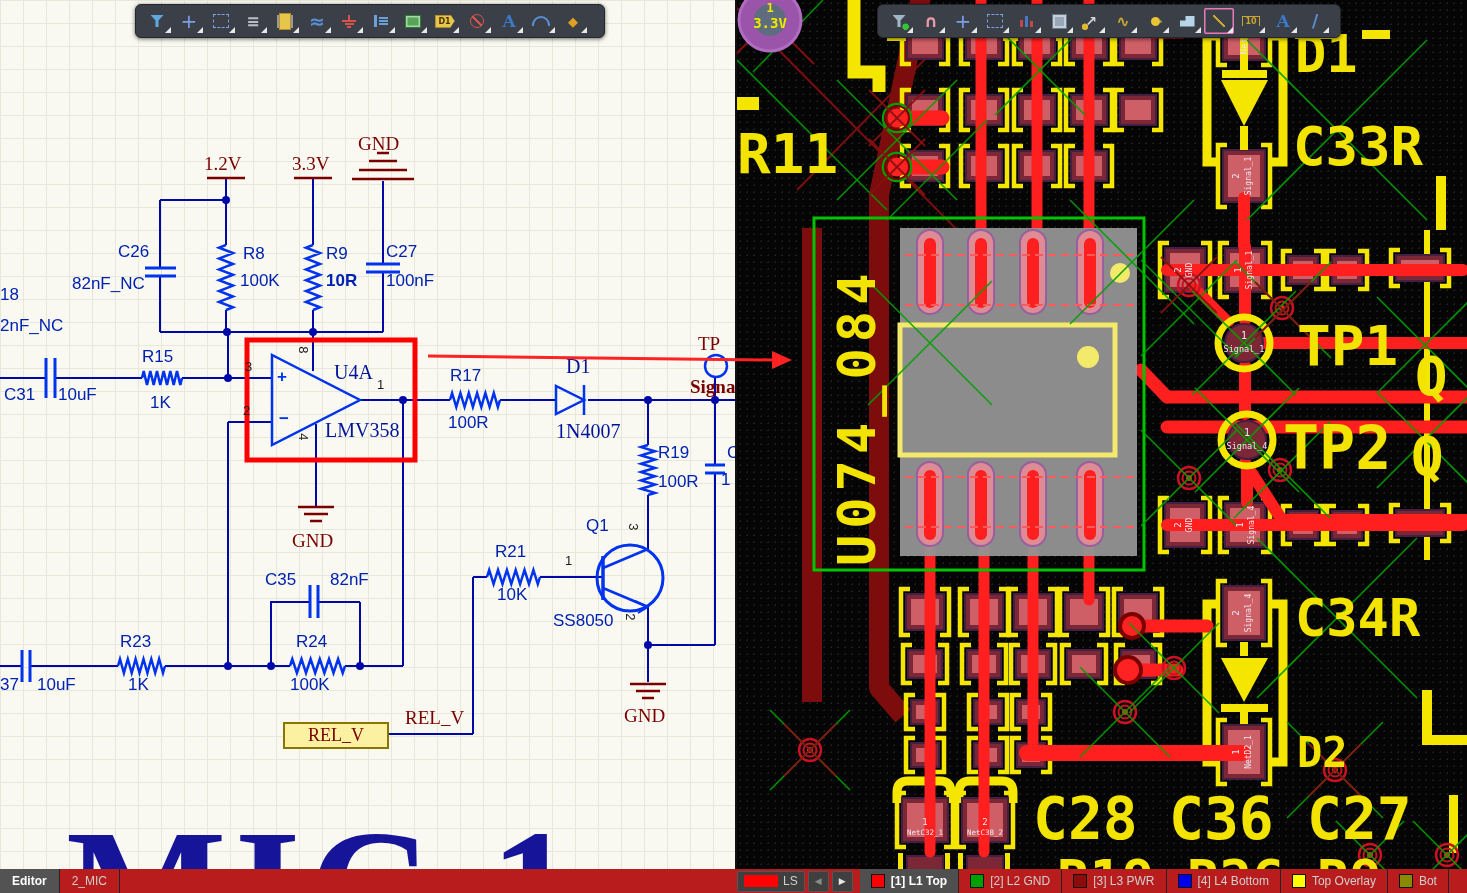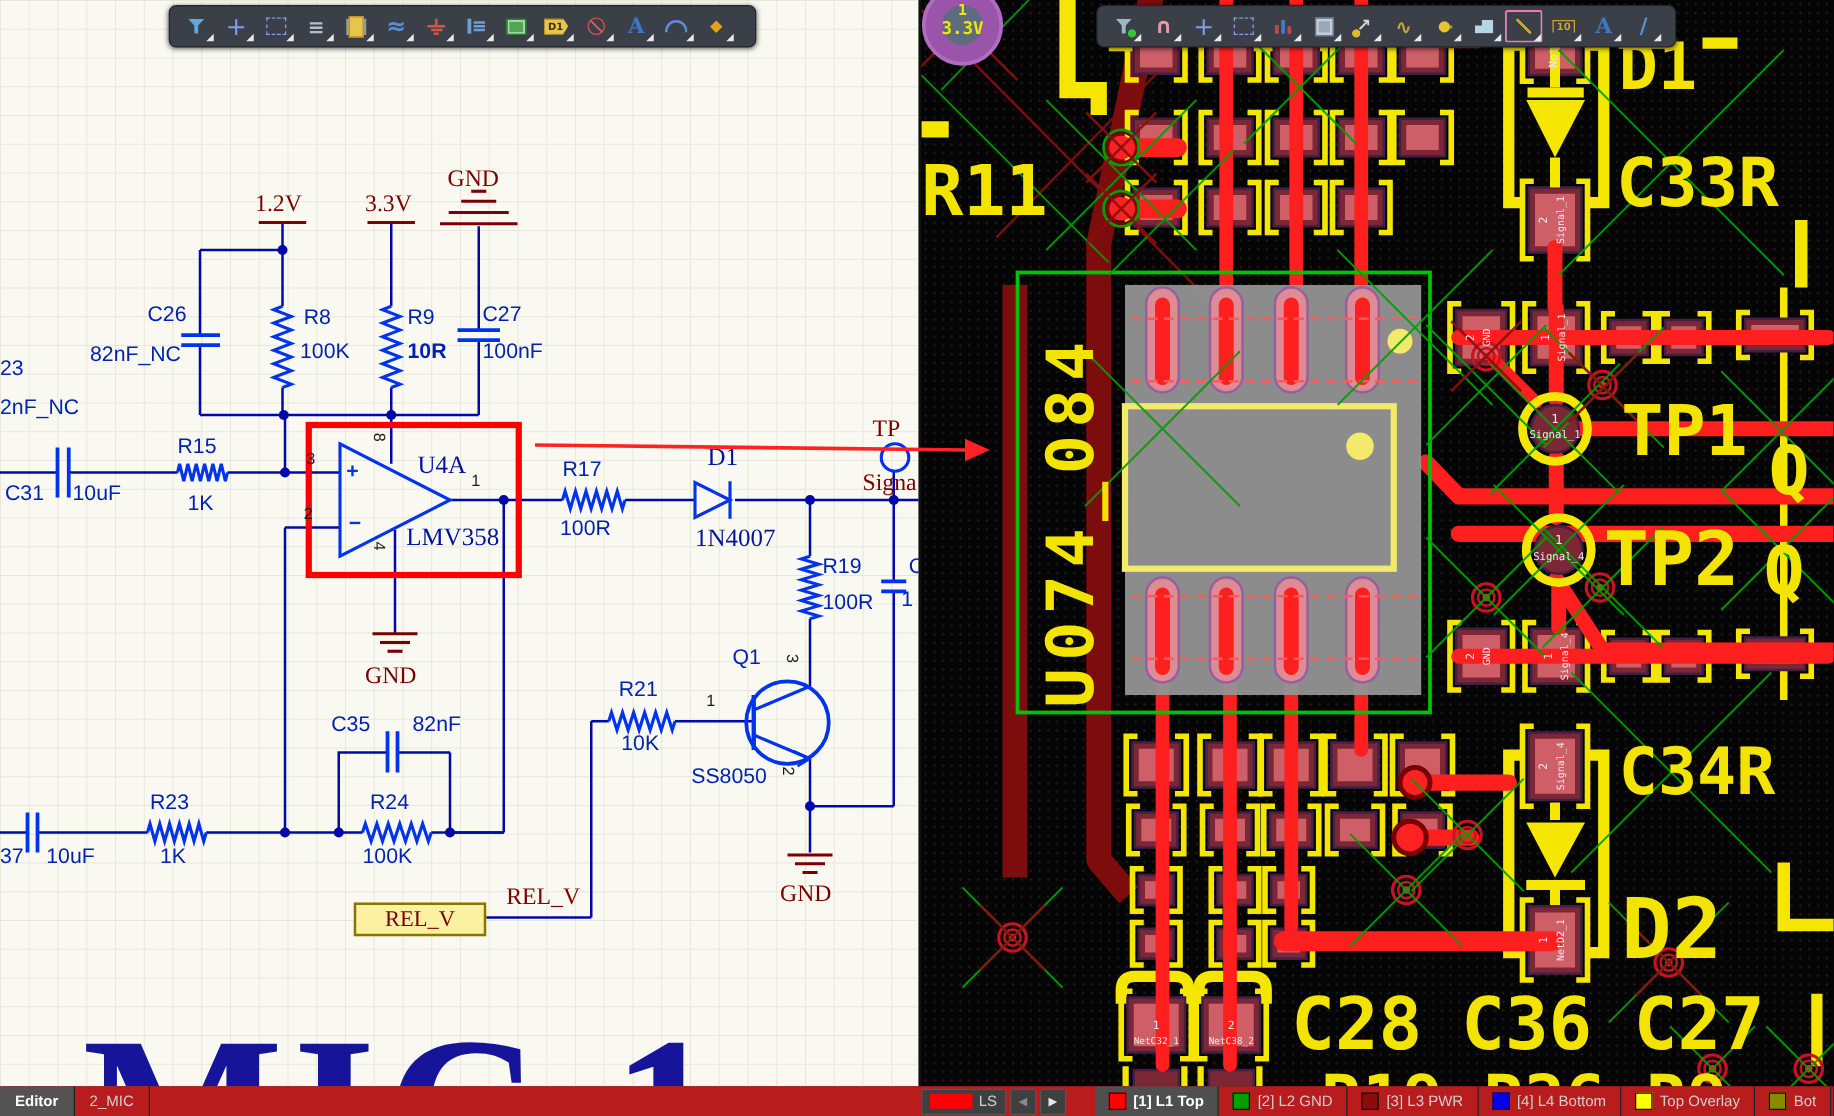--- a/index.html
+++ b/index.html
@@ -91,21 +91,21 @@
   #statusbar{position:absolute;left:0;bottom:0;width:1467px;height:24px;background:#b91c1c;z-index:60;
     display:flex;align-items:stretch;font:12px "Liberation Sans",sans-serif;color:#cfcfcf;overflow:hidden;}
   .doc-tab{display:flex;align-items:center;padding:0 12px;border-right:1px solid #222;}
   .doc-tab.active{background:#535353;color:#fff;font-weight:bold;}
   #sb-right{position:absolute;left:737px;top:0;height:24px;display:flex;align-items:center;gap:3px;}
   .ls-box{display:flex;align-items:center;gap:5px;background:#3f3f3f;border:1px solid #555;height:19px;padding:0 6px;border-radius:2px;}
   .ls-sw{width:34px;height:12px;background:#ff0000;display:inline-block;}
   .nav-btn{width:19px;height:19px;background:#3f3f3f;border:1px solid #555;display:flex;align-items:center;justify-content:center;border-radius:2px;}
   .nav-btn.l::before{content:"◀";font-size:9px;color:#8a8a8a;}
   .nav-btn.r::before{content:"▶";font-size:9px;color:#e8e8e8;}
-  #layer-tabs{display:flex;align-items:stretch;height:24px;margin-left:20px;}
+  #layer-tabs{display:flex;align-items:stretch;height:24px;margin-left:4px;}
   .ltab{display:flex;align-items:center;gap:6px;padding:0 11px;border-right:1px solid #242424;white-space:nowrap;}
   .ltab.active{background:#4f4f4f;color:#fff;font-weight:bold;}
   .lsw{width:12px;height:12px;display:inline-block;border:1px solid #111;}
 </style>
 </head>
 <body>
 <div id="stage">
 
   <div id="sch-pane">
     <svg id="sch-svg" width="735" height="869">
@@ -218,21 +218,21 @@
       </svg>
     <div class="schlbl">
         <div class="b" style="left: 118px; top: 243px;">C26</div>
         <div class="b" style="left: 72px; top: 275px;">82nF_NC</div>
         <div class="b" style="left: 243px; top: 245px;">R8</div>
         <div class="b" style="left: 240px; top: 272px;">100K</div>
         <div class="b" style="left: 326px; top: 245px;">R9</div>
         <div class="b" style="left: 326px; top: 272px; font-weight: bold;">10R</div>
         <div class="b" style="left: 386px; top: 243px;">C27</div>
         <div class="b" style="left: 386px; top: 272px;">100nF</div>
-        <div class="b" style="left: 0px; top: 286px;">23</div>
+        <div class="b" style="left: 0px; top: 286px;">18</div>
         <div class="b" style="left: 0px; top: 317px;">2nF_NC</div>
         <div class="b" style="left: 4px; top: 386px;">C31</div>
         <div class="b" style="left: 58px; top: 386px;">10uF</div>
         <div class="b" style="left: 142px; top: 348px;">R15</div>
         <div class="b" style="left: 150px; top: 394px;">1K</div>
         <div class="b" style="left: 450px; top: 367px;">R17</div>
         <div class="b" style="left: 448px; top: 414px;">100R</div>
         <div class="bs" style="left: 566px; top: 356px;">D1</div>
         <div class="bs" style="left: 556px; top: 421px;">1N4007</div>
         <div class="b" style="left: 658px; top: 444px;">R19</div>
@@ -252,21 +252,21 @@
         <div class="b" style="left: 0px; top: 676px;">37</div>
         <div class="b" style="left: 37px; top: 676px;">10uF</div>
         <div class="b" style="left: 727px; top: 444px;">C</div>
         <div class="b" style="left: 721px; top: 471px;">1</div>
         <div class="r" style="left: 204px; top: 154px;">1.2V</div>
         <div class="r" style="left: 292px; top: 154px;">3.3V</div>
         <div class="r" style="left: 358px; top: 134px;">GND</div>
         <div class="r" style="left: 292px; top: 531px;">GND</div>
         <div class="r" style="left: 624px; top: 706px;">GND</div>
         <div class="r" style="left: 698px; top: 334px;">TP</div>
-        <div class="r" style="left: 690px; top: 377px;">Signa</div>
+        <div class="r" style="left: 690px; top: 377px; font-weight: bold;">Signa</div>
         <div class="r" style="left: 405px; top: 708px;">REL_V</div>
         <div class="op" style="left: 277px; top: 368px;">+</div>
         <div class="op" style="left: 279px; top: 410px;">−</div>
         <div class="p" style="left: 245px; top: 360px;">3</div>
         <div class="p" style="left: 243px; top: 404px;">2</div>
         <div class="p" style="left: 377px; top: 378px;">1</div>
         <div class="p" style="left: 300px; top: 343px; transform: rotate(90deg);">8</div>
         <div class="p" style="left: 300px; top: 430px; transform: rotate(90deg);">4</div>
         <div class="p" style="left: 565px; top: 554px;">1</div>
         <div class="p" style="left: 630px; top: 520px; transform: rotate(90deg);">3</div>
@@ -671,21 +671,21 @@
           <circle cx="33" cy="20" r="16" fill="#5d6d7e"></circle>
         </g>
       </svg>
     <div class="pcblbls">
         <div class="psilk" style="left: 0px; top: 126px; font-size: 56px;">R11</div>
         <div class="psilk" style="left: 558px; top: 28px; font-size: 52px;">D1</div>
         <div class="psilk" style="left: 556px; top: 120px; font-size: 54px;">C33R</div>
         <div class="psilk" style="left: 560px; top: 318px; font-size: 56px;">TP1</div>
         <div class="psilk" style="left: 546px; top: 418px; font-size: 60px;">TP2</div>
         <div class="psilk" style="left: 558px; top: 592px; font-size: 52px;">C34R</div>
-        <div class="psilk" style="left: 560px; top: 710px; font-size: 67px;">D2</div>
+        <div class="psilk" style="left: 560px; top: 732px; font-size: 42px;">D2</div>
         <div class="psilk" style="left: 296px; top: 790px; font-size: 58px;">C28</div>
         <div class="psilk" style="left: 432px; top: 790px; font-size: 58px;">C36</div>
         <div class="psilk" style="left: 570px; top: 790px; font-size: 58px;">C27</div>
         <div class="psilk" style="left: 320px; top: 853px; font-size: 54px;">R19 R26 R9</div>
         <div class="psilk" style="left: 678px; top: 350px; font-size: 54px;">Q</div>
         <div class="psilk" style="left: 674px; top: 430px; font-size: 54px;">Q</div>
         <div class="psilk" style="left: 94px; top: 566px; font-size: 52px; letter-spacing: 6px; transform: rotate(-90deg);">U074_084</div>
       </div>
     <div class="pcblbls">
         <div class="pl" style="left: 507px; top: 46px; font-size: 9px; transform: translate(-50%, -50%) rotate(-90deg);">Net</div>

